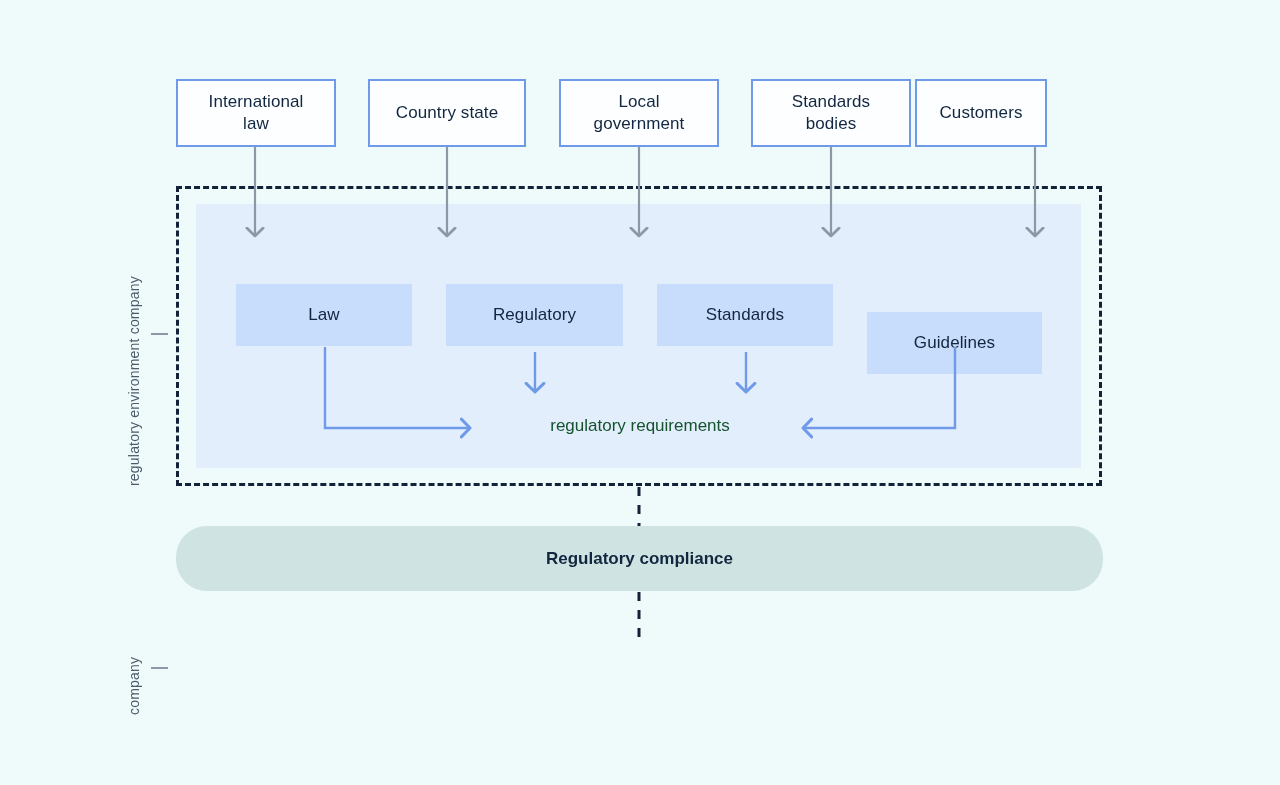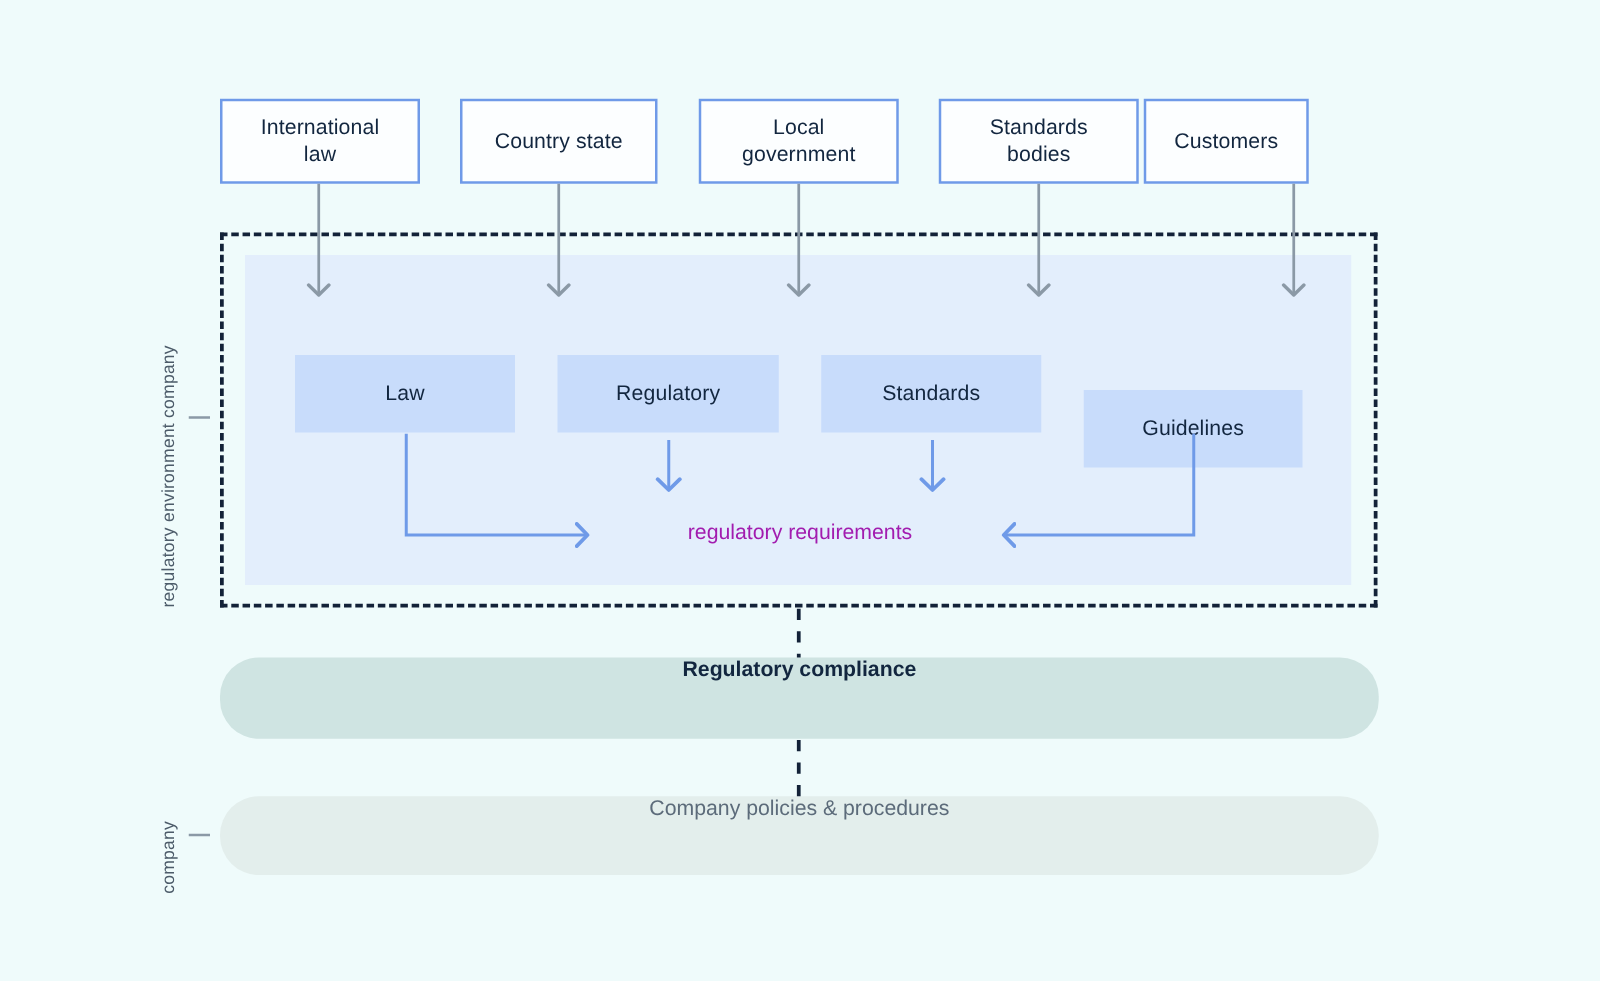--- a/index.html
+++ b/index.html
@@ -73,32 +73,32 @@
     letter-spacing: .1px;
   }
 
   
   #reg-requirements {
     position: absolute;
     left: 460px;
     top: 416px;
     width: 360px;
     text-align: center;
-    color: #a21caf;
+    color: #14532d;
     font-size: 17px;
   }
 
   
   .band {
     position: absolute;
     left: 176px;
     width: 927px;
     box-sizing: border-box;
     display: flex;
-    align-items: flex-start;
+    align-items: center;
     justify-content: center;
     border-radius: 31px;
   }
   #band-compliance {
     top: 526px;
     height: 65px;
     background: #cfe4e2;
     color: #12263f;
     font-size: 17px;
     font-weight: bold;
@@ -178,23 +178,20 @@
     <span>Standards</span>
   </div>
   <div class="instrument-box" style="left:867px; width:175px;margin-top:28px;">
     <span>Guidelines</span>
   </div>
 
   <div id="reg-requirements">regulatory requirements</div>
 
   <div class="band" id="band-compliance">
     <span>Regulatory compliance</span>
-  </div>
-  <div class="band" id="band-policies">
-    <span>Company policies &amp; procedures</span>
   </div>
 
   <div class="scope-label" id="scope-regulatory">regulatory environment company</div>
   <div class="scope-tick" id="tick-regulatory"></div>
 
   <div class="scope-label" id="scope-company">company</div>
   <div class="scope-tick" id="tick-company"></div>
 
   <svg id="connectors" viewBox="0 0 1280 785" xmlns="http://www.w3.org/2000/svg">
     <defs>

